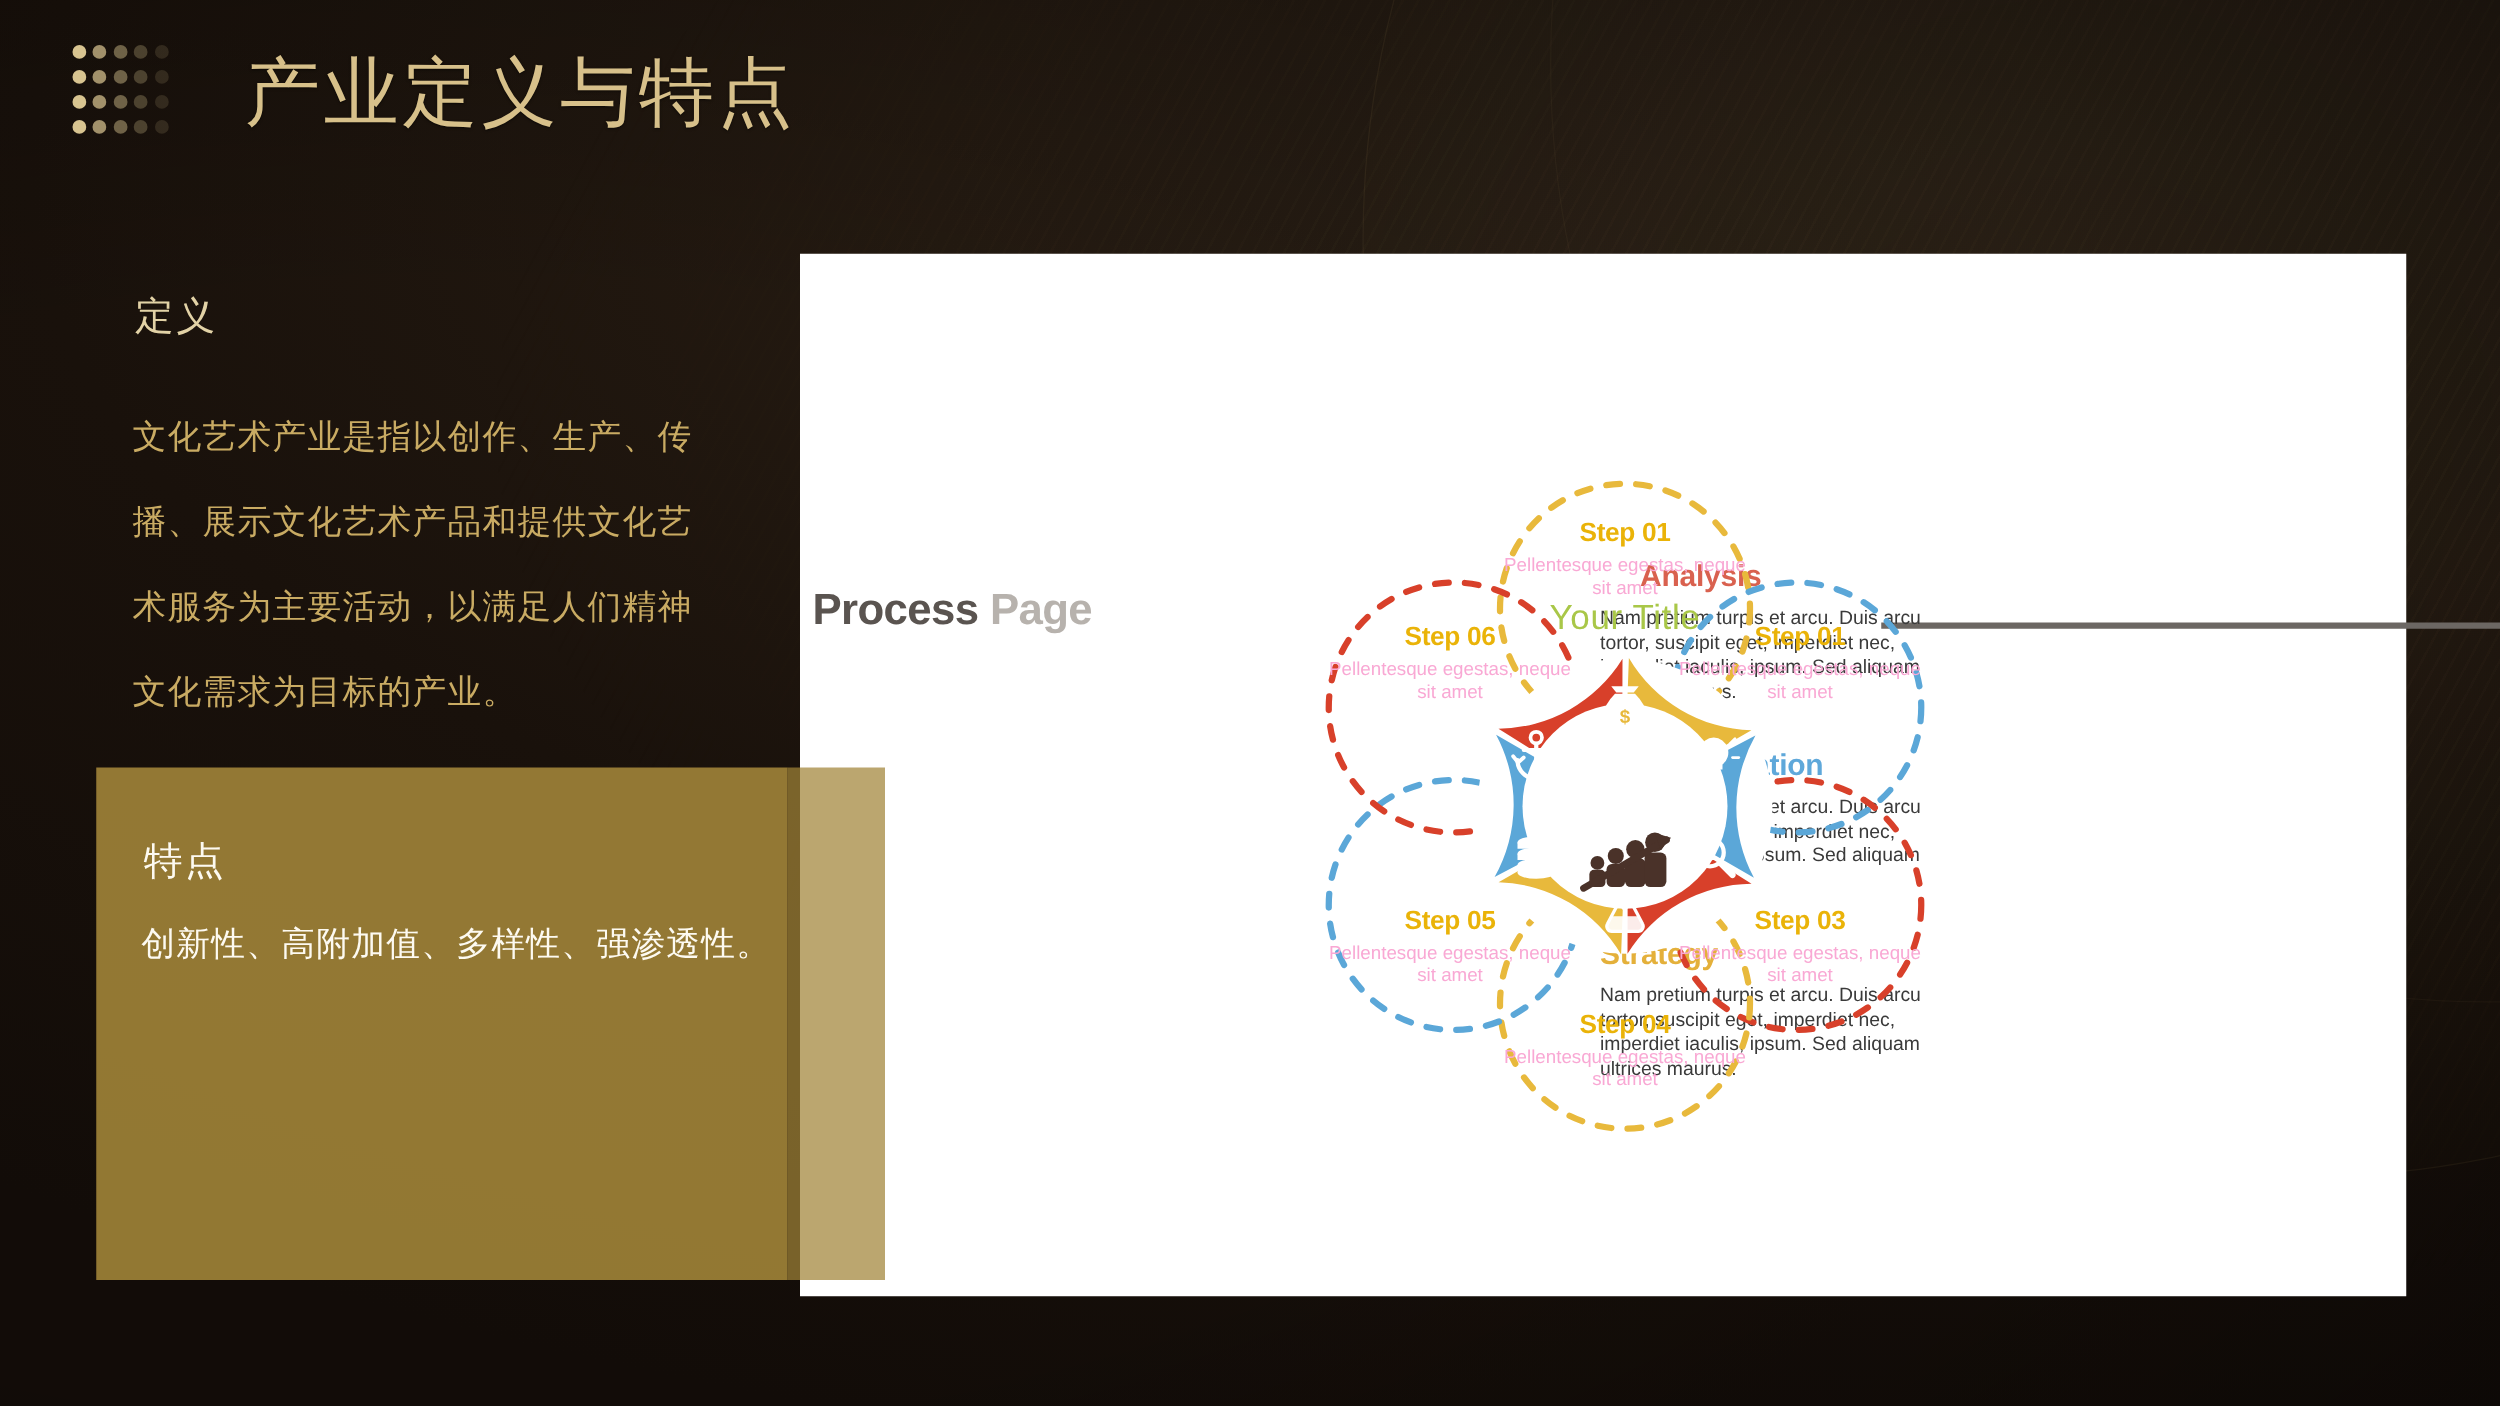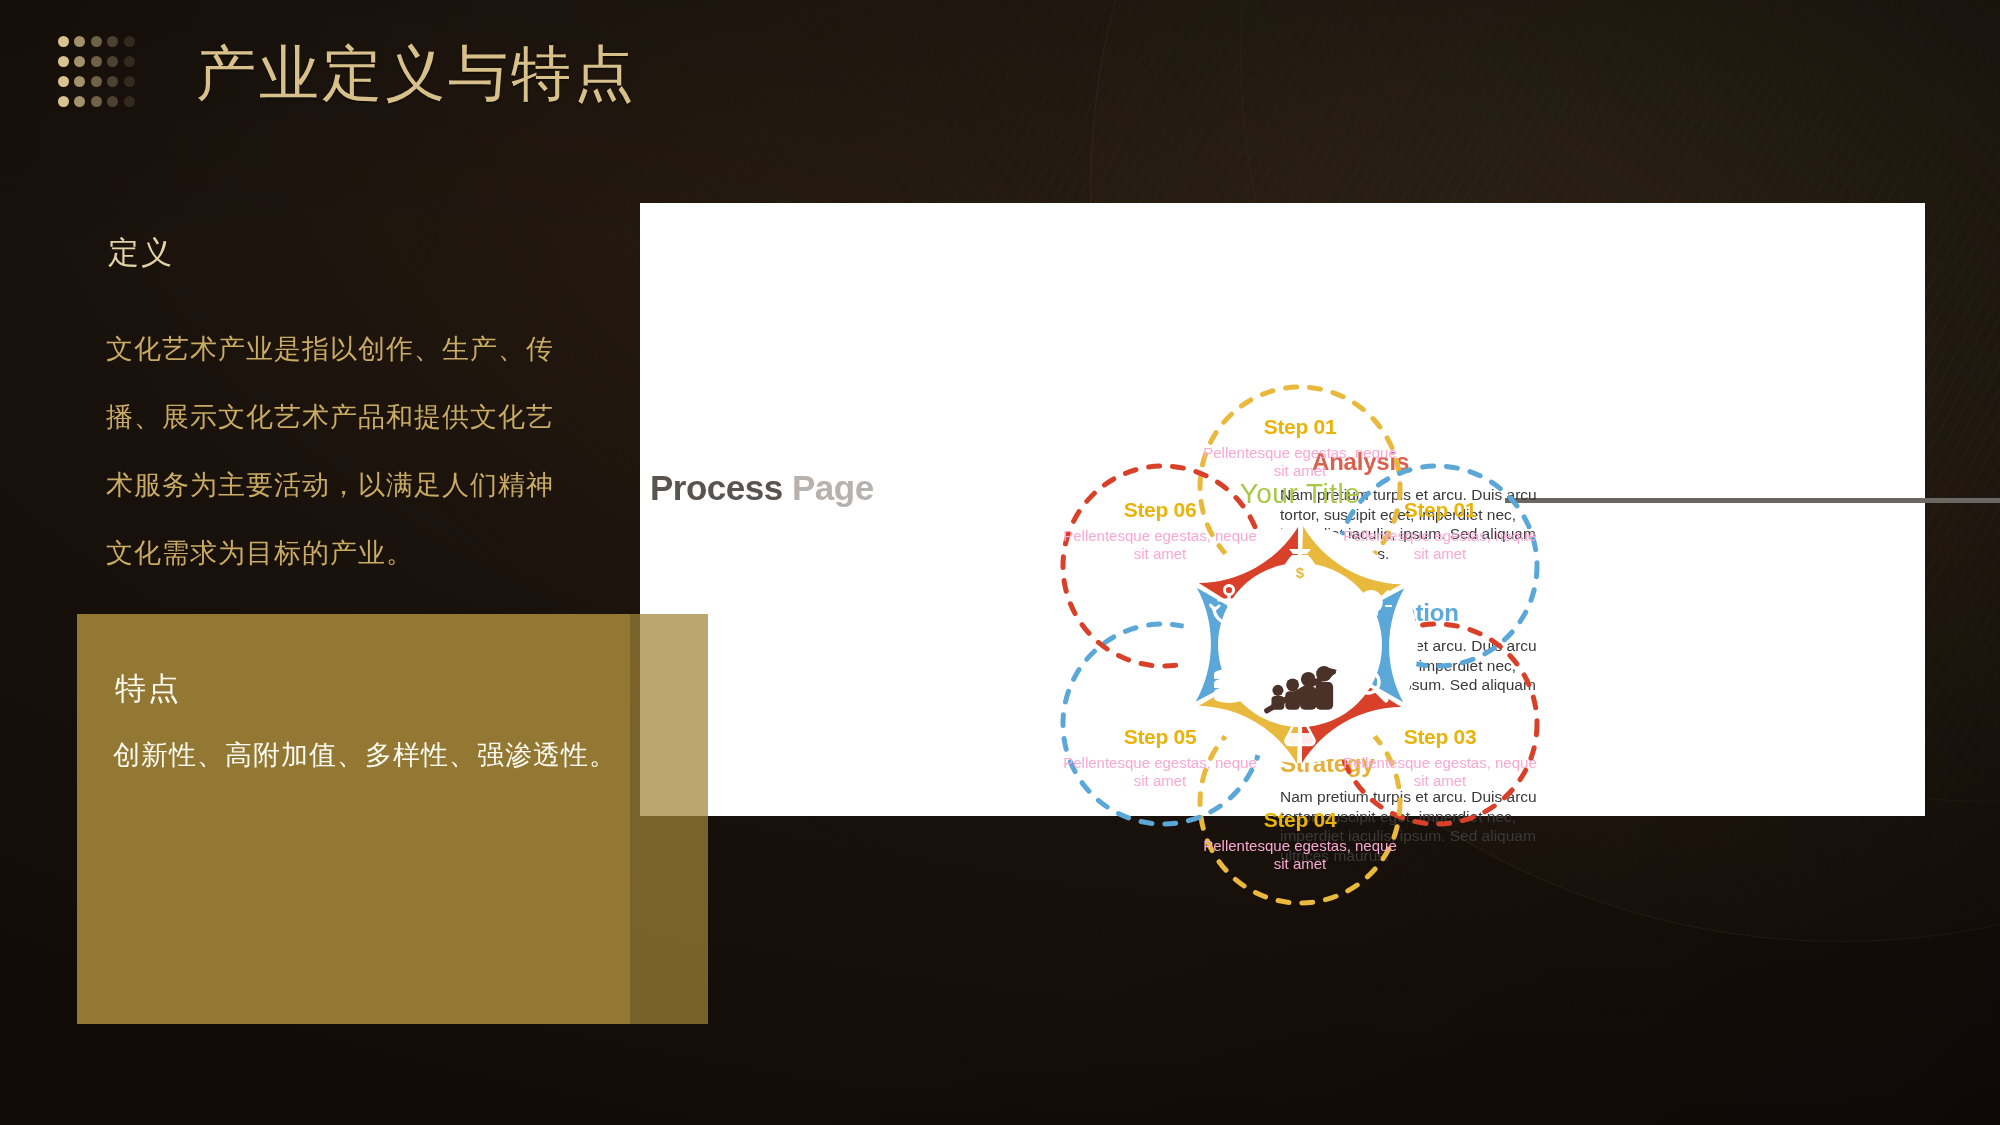--- a/index.html
+++ b/index.html
@@ -64,21 +64,21 @@
   .gold-box{position:absolute;left:77px;top:614px;width:553px;height:410px;
     background:rgba(161,132,56,0.90);}
   .feat-head{position:absolute;left:115px;top:668px;
     font-family:"Liberation Serif","DejaVu Serif",serif;
     font-size:31px;color:#fdfaf1;letter-spacing:2px;}
   .feat-body{position:absolute;left:113px;top:735px;width:560px;
     font-family:"Liberation Serif","DejaVu Serif",serif;
     font-size:27px;line-height:40px;color:#fdfaf1;letter-spacing:1px;white-space:nowrap;}
 
   
-  .card{position:absolute;left:640px;top:203px;width:1285px;height:613px;
+  .card{position:absolute;left:640px;top:203px;width:1285px;height:834px;
     background:#ffffff;}
   .ph-title{position:absolute;left:10px;top:265px;
     font-size:35px;font-weight:bold;letter-spacing:-0.5px;}
   .ph-title .w1{color:#5a5450}
   .ph-title .w2{color:#b7b2ad}
   .hdr-rule{position:absolute;left:865px;top:295px;width:1000px;height:5px;background:#6c6763;}
 
   
   .col{position:absolute;width:260px;}
   .col.left{left:640px;}

